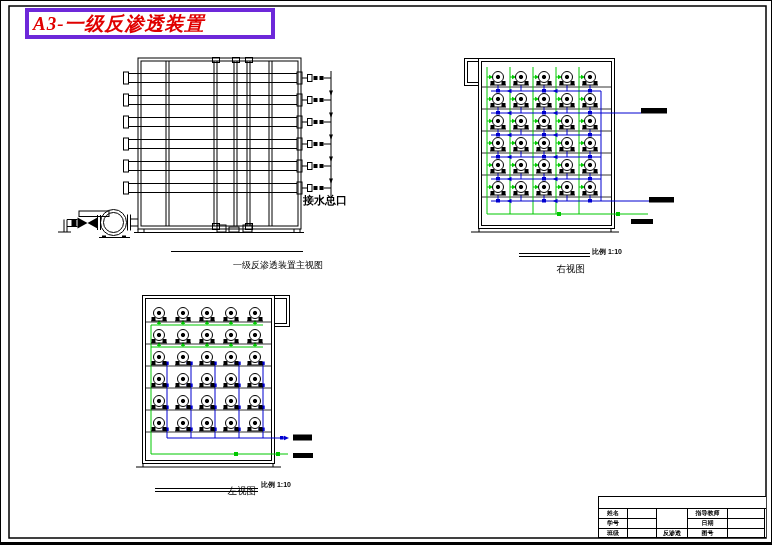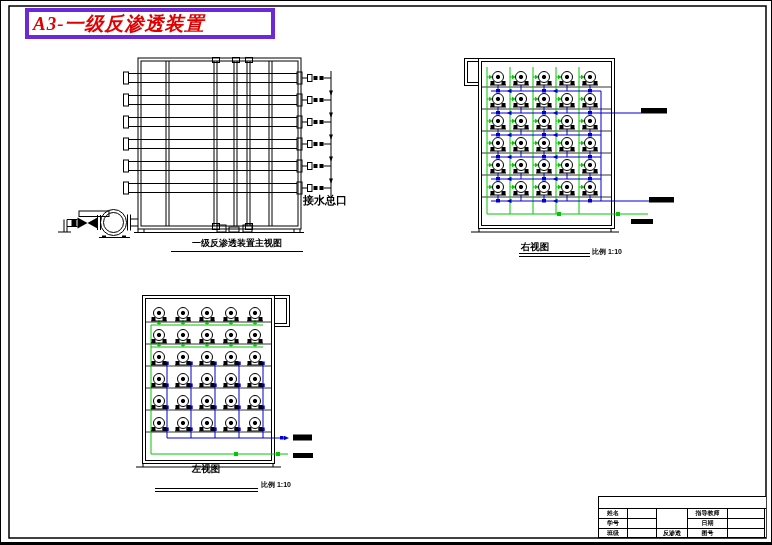--- a/index.html
+++ b/index.html
@@ -14,21 +14,21 @@
     position:absolute;left:24px;top:7px;width:238px;height:23px;
     border:4px solid #6d28d9;color:#e00000;
     font-family:"Liberation Serif",serif;font-weight:bold;font-style:italic;
     font-size:19px;line-height:23px;padding-left:4px;letter-spacing:1px;white-space:nowrap;
   }
   .watermark{
     position:absolute;left:304px;top:251px;
     font-family:"DejaVu Serif","Liberation Serif",serif;
     font-size:27px;letter-spacing:13px;color:#161616;white-space:nowrap;
   }
-  .cap{position:absolute;font-weight:bold;font-size:9.5px;text-align:center;white-space:nowrap;}
+  .cap{position:absolute;font-weight:normal;font-size:9.5px;text-align:right;white-space:nowrap;margin-top:22px;}
   .cap-front{left:150px;top:236px;width:172px;font-size:9px;}
   .cap-right{left:484px;top:240px;width:100px;}
   .cap-left{left:155px;top:462px;width:100px;}
   .scale-note{position:absolute;font-size:7px;font-weight:bold;white-space:nowrap;}
   .scale-right{left:591px;top:246px;}
   .scale-left{left:260px;top:479px;}
   .port-label{position:absolute;left:302px;top:192px;font-size:11px;font-weight:bold;white-space:nowrap;}
   
   .tblock{position:absolute;left:597px;top:495px;width:168px;height:42px;
     border:1px solid #000;border-right:none;box-sizing:border-box;background:#fff;}

